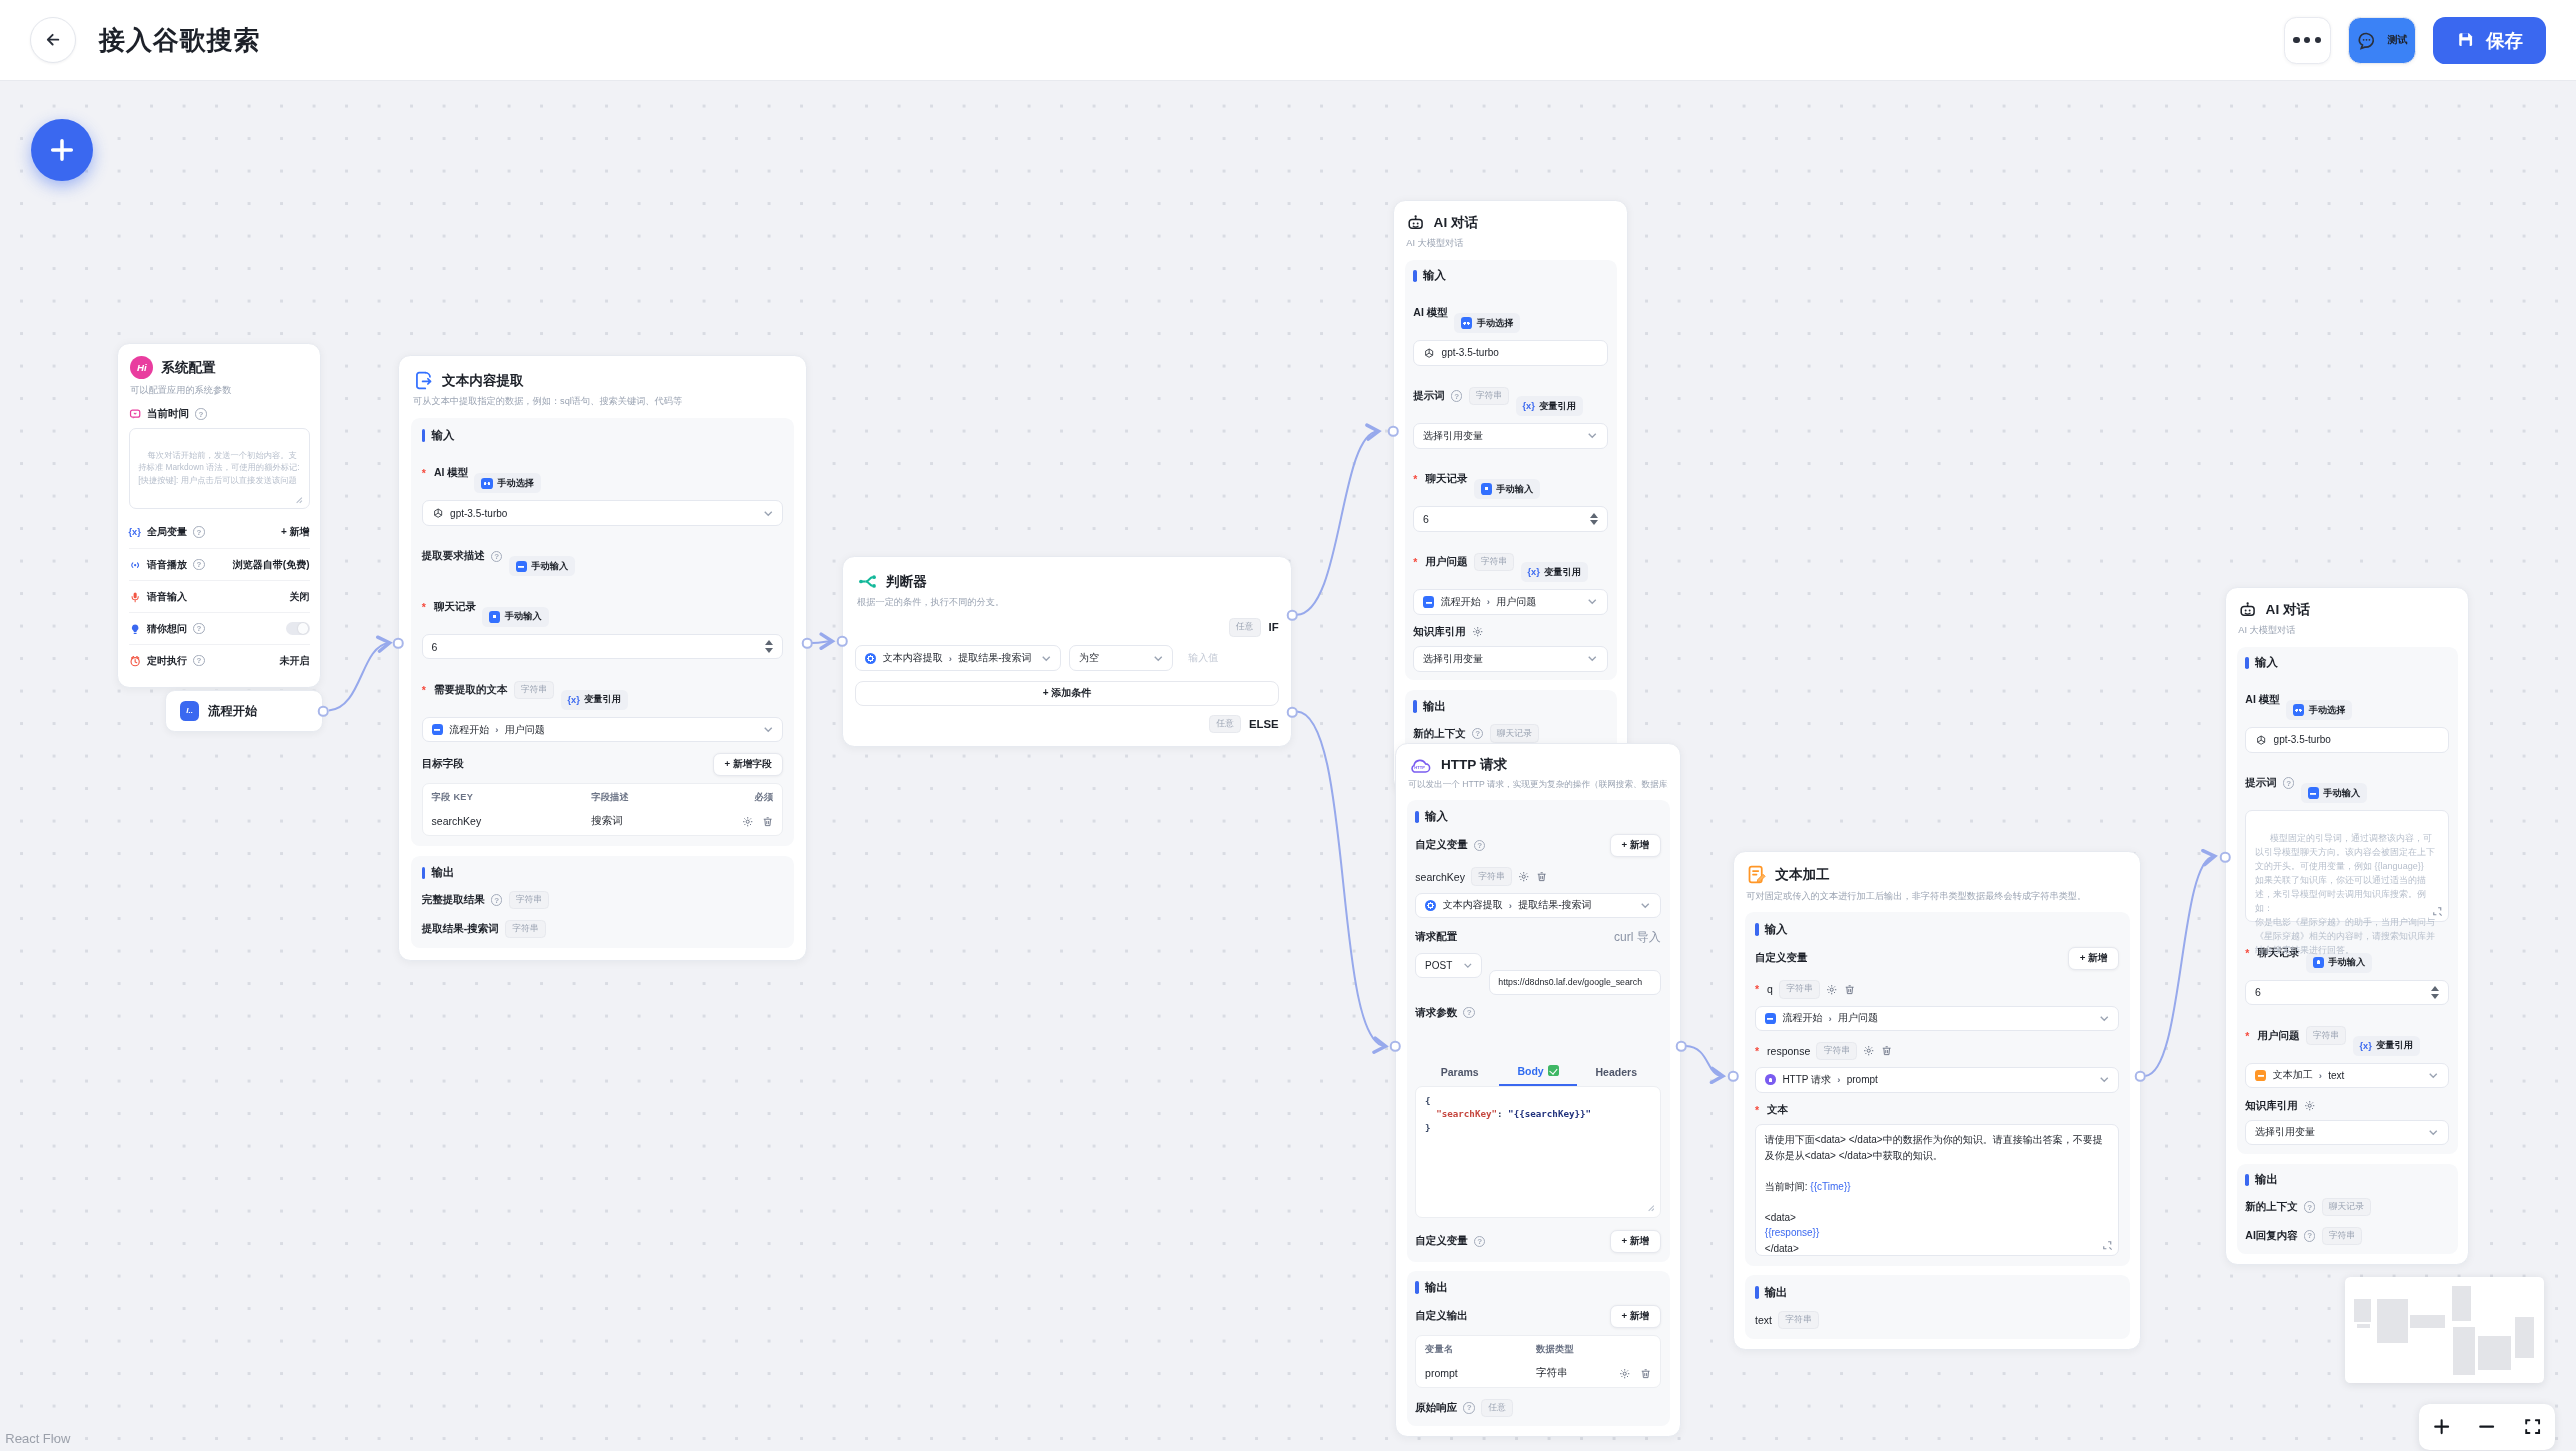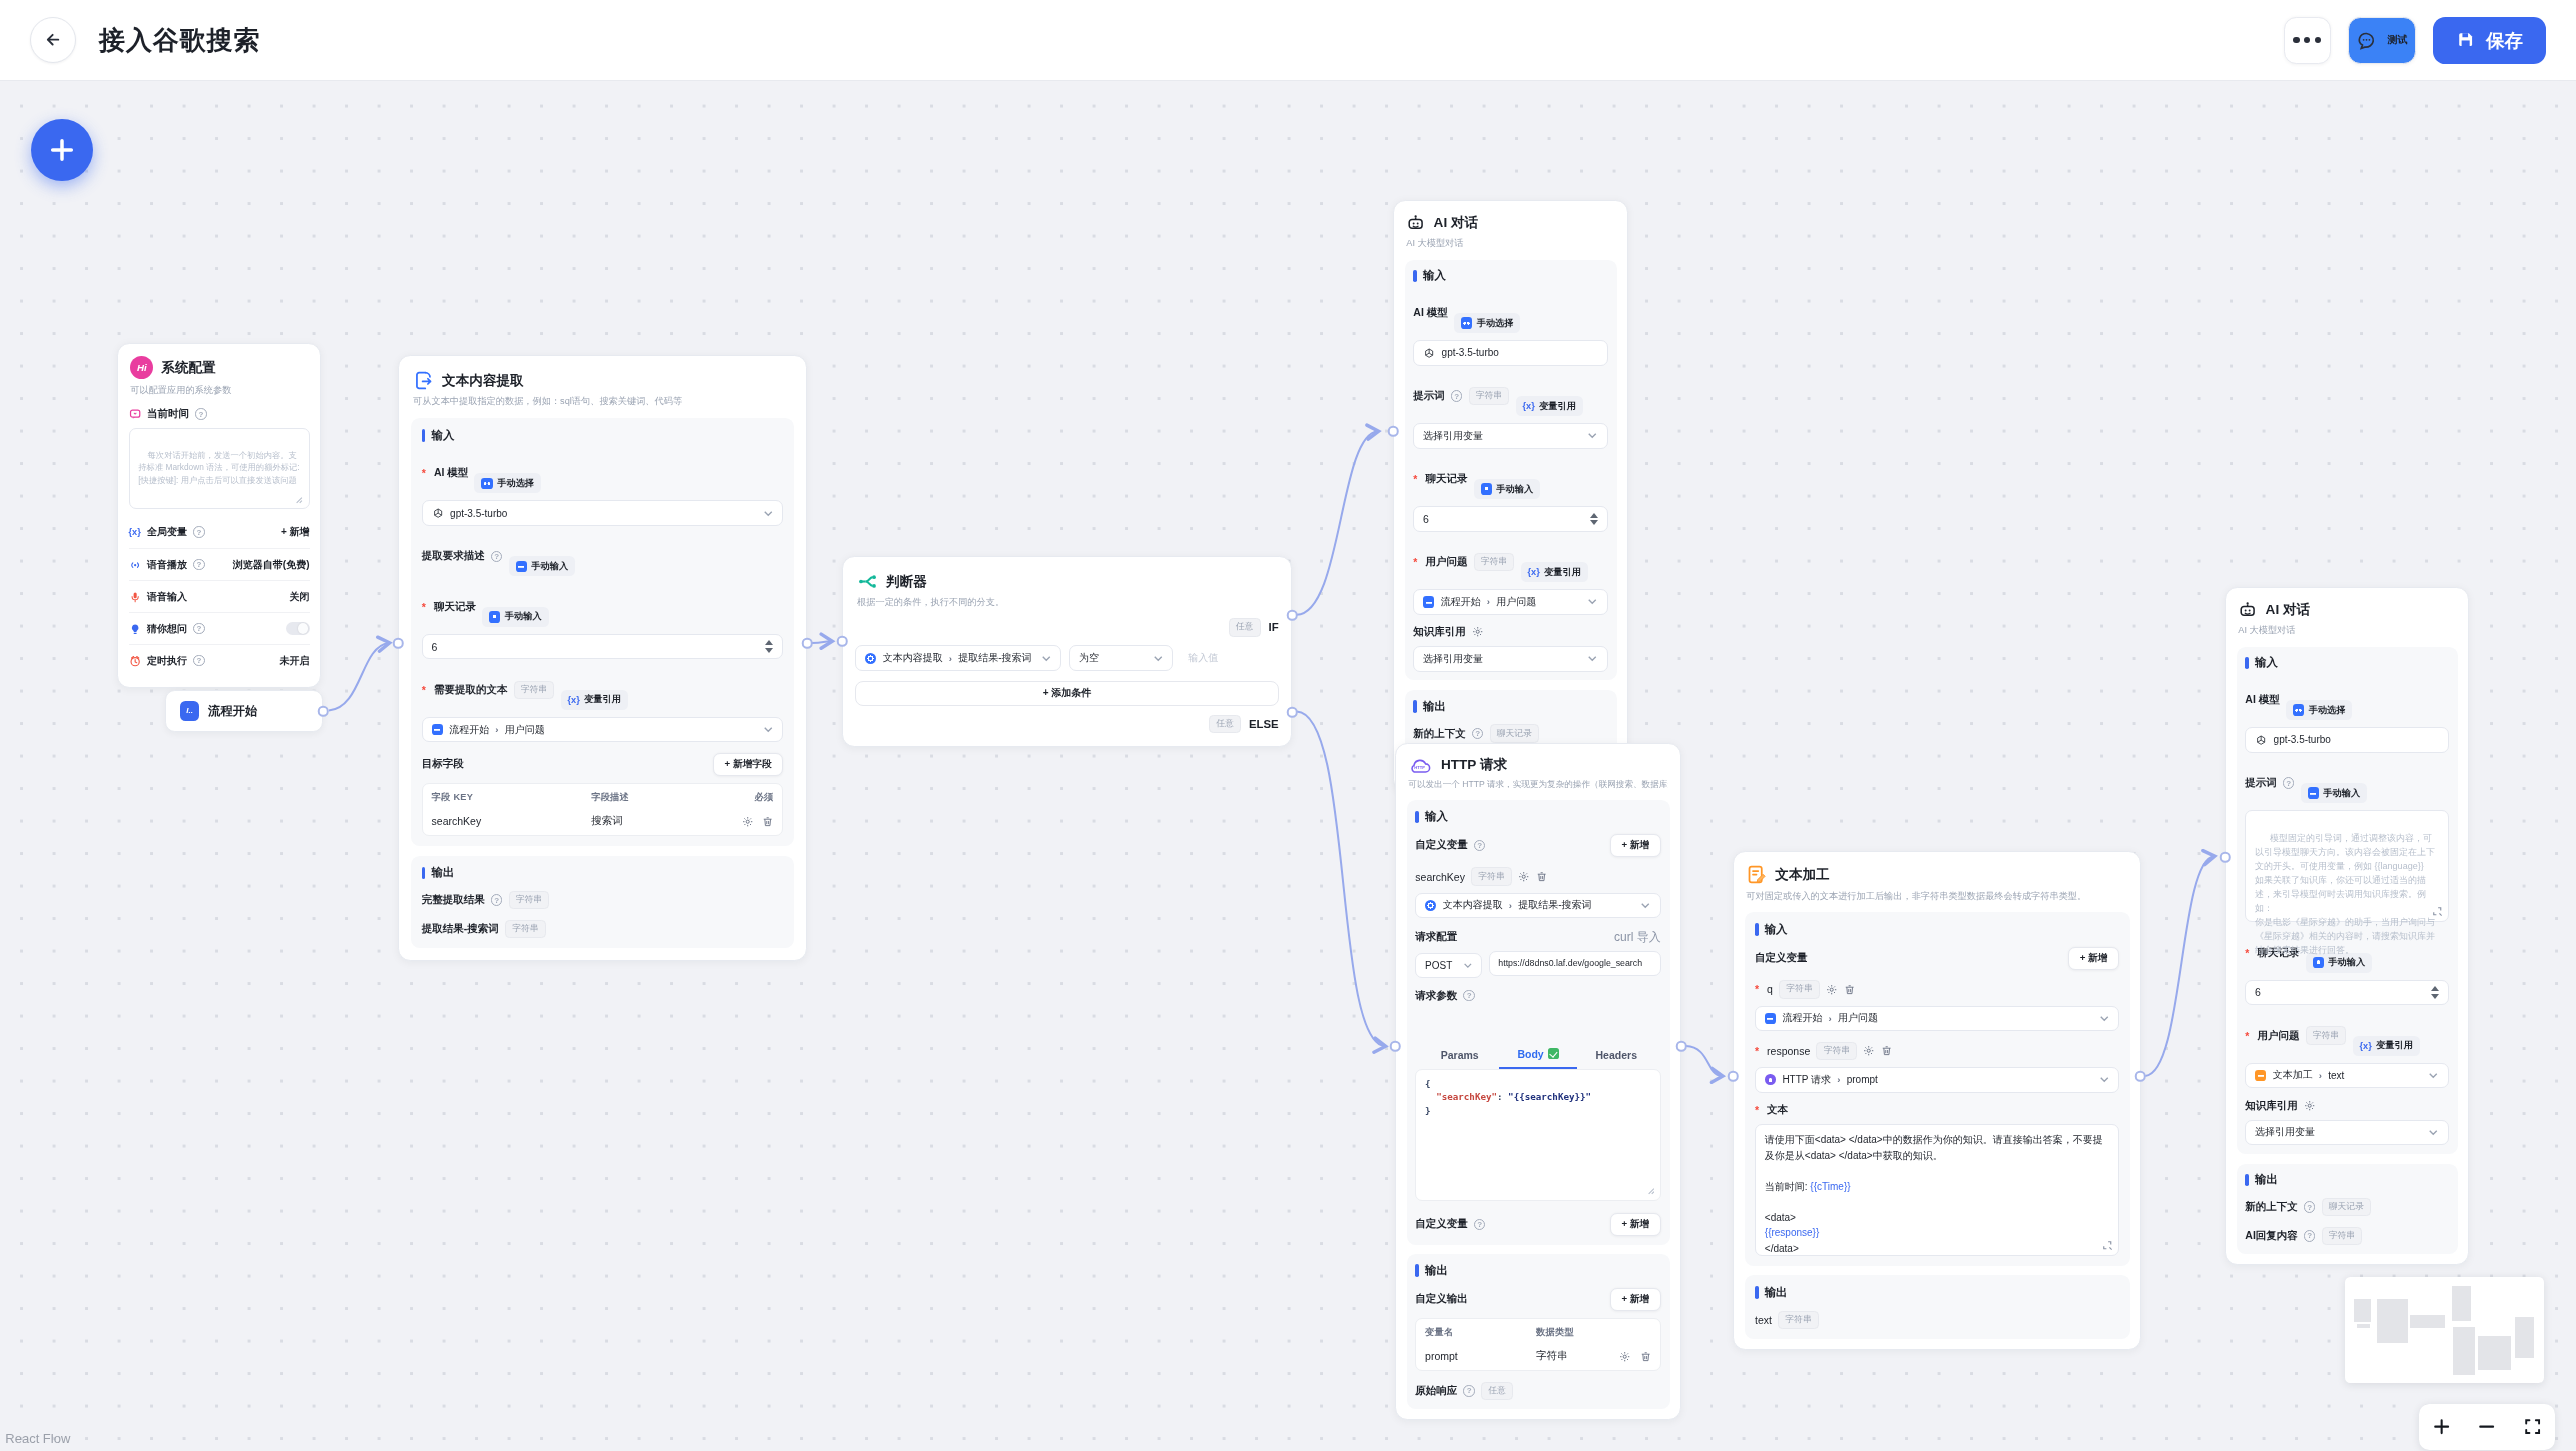--- a/index.html
+++ b/index.html
@@ -101,21 +101,21 @@
   .tab { flex:1; text-align:center; font-size:10.5px; font-weight:600; color:#4e5569; padding-bottom:7px; display:flex; align-items:center; justify-content:center; gap:4.4px;margin-top:36px; }
   .tab.active { color:#2f6bf0; border-bottom:2.2px solid #3a68f0; }
   .check { width:10.5px; height:10.5px; border-radius:2.6px; background:#3fb765; position:relative; display:inline-block; }
   .check::after { content:""; position:absolute; left:2.6px; top:1.9px; width:4px; height:5.7px;
     border:solid #fff; border-width:0 1.6px 1.6px 0; transform:rotate(40deg); }
   .code { background:#fff; border:0.9px solid #eceef2; border-radius:7px; margin-top:0; padding:7px 8.8px;
     font-family:"DejaVu Sans Mono","Liberation Mono",monospace; font-size:9.2px; line-height:1.5;
     white-space:pre-wrap; height:132px; position:relative; color:#3b4a67; font-weight:600; }
   .ck { color:#c5463e; } .cv { color:#20317c; }
   .url { flex:1; height:25.5px; background:#fff; border:0.9px solid #e5e8ef; border-radius:7px; display:flex;
-    align-items:center; padding:0 8px; font-size:8.8px; font-weight:500; margin-top:5px; overflow:hidden; white-space:nowrap; }
+    align-items:center; padding:0 8px; font-size:8.8px; font-weight:500; margin-top:24px; overflow:hidden; white-space:nowrap; }
   .gray { color:#8a93a5; font-weight:500; }
 
   .blueref { color:#3a68f0; }
 
   
   .startnode { position:absolute; background:#fff; border:0.9px solid #e7eaf0; border-radius:9.7px;
     box-shadow:0 1.8px 7px rgba(25,31,45,.05); display:flex; align-items:center; gap:8.8px; padding:0 14px; z-index:4; }
   .starticon { width:19.3px; height:19.3px; border-radius:5.3px; background:#3a68f0; color:#fff; font-size:8px;
     font-weight:700; display:flex; align-items:center; justify-content:center; font-style:italic; }
   .startlbl { font-size:12.3px; font-weight:700; }

